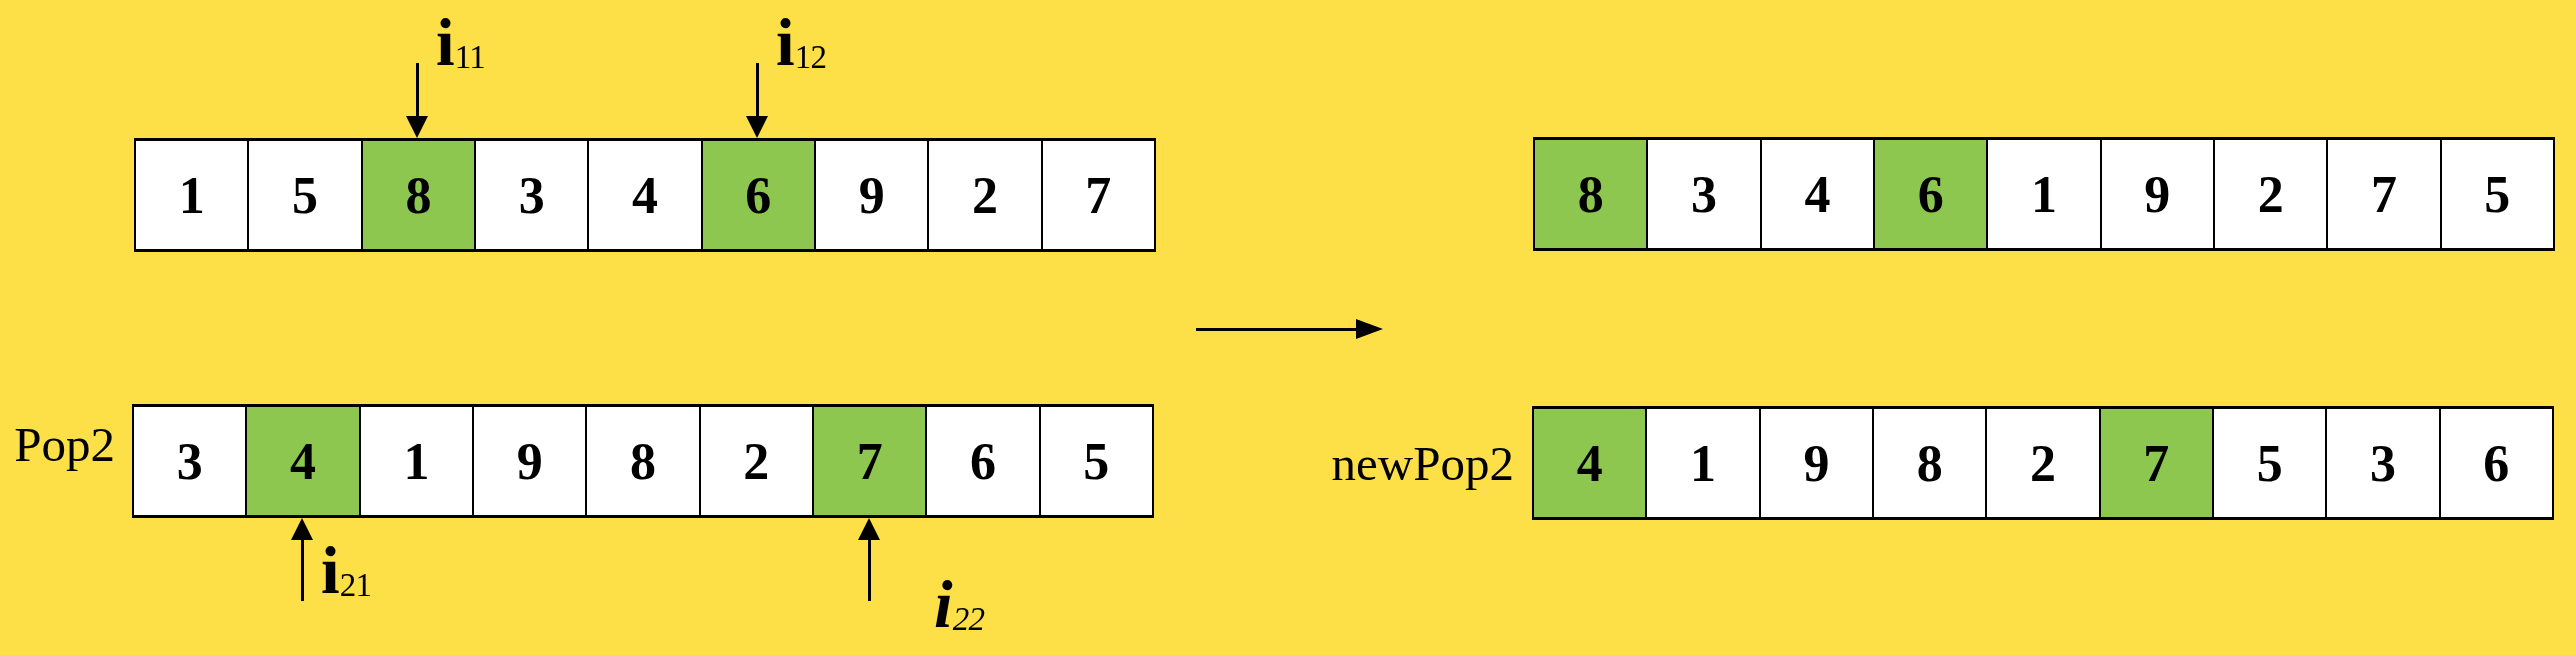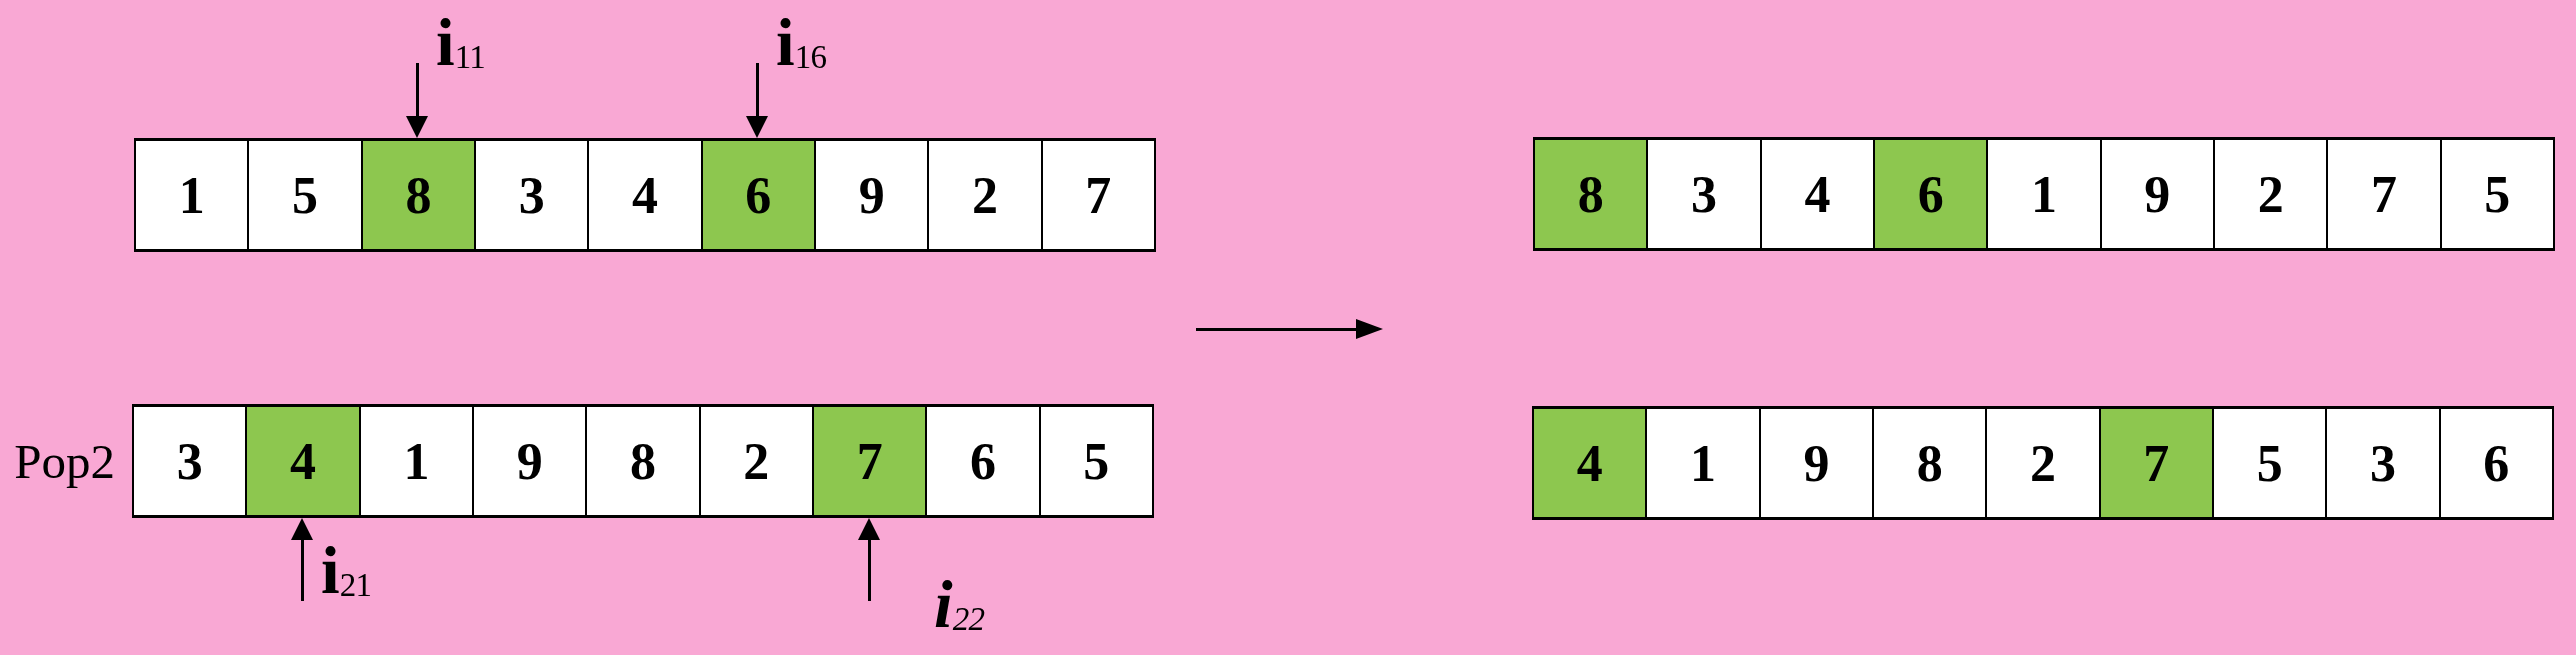--- a/index.html
+++ b/index.html
@@ -10,21 +10,21 @@
   body {
     width: 2576px;
     height: 656px;
     font-family: "Liberation Serif", "DejaVu Serif", serif;
     color: #000000;
   }
   .stage {
     position: relative;
     width: 2576px;
     height: 656px;
-    background: #f9a8d4;
+    background: #fde047;
     overflow: hidden;
   }
 
   
   .row {
     position: absolute;
     height: 114px;
     display: flex;
     box-sizing: border-box;
     border-top: 1.5px solid #000;
@@ -127,21 +127,21 @@
     border-bottom: 10.4px solid transparent;
     border-left: 27px solid #000;
   }
 </style>
 </head>
 <body>
 
 <div class="stage">
 
   <div class="marker" style="left:436px; top:9px;"><span>i</span><span class="sub">11</span></div>
-  <div class="marker" style="left:776px; top:9px;"><span>i</span><span class="sub">16</span></div>
+  <div class="marker" style="left:776px; top:9px;"><span>i</span><span class="sub">12</span></div>
 
   <div class="arrow-v arrow-down" style="left:406px; top:63px; height:75px;">
       <div class="shaft"></div>
       <div class="head"></div>
     </div>
   <div class="arrow-v arrow-down" style="left:746px; top:63px; height:75px;">
       <div class="shaft"></div>
       <div class="head"></div>
     </div>
 
@@ -150,21 +150,21 @@
       <div class="cell">5</div>
       <div class="cell hl">8</div>
       <div class="cell">3</div>
       <div class="cell">4</div>
       <div class="cell hl">6</div>
       <div class="cell">9</div>
       <div class="cell">2</div>
       <div class="cell">7</div>
     </div>
 
-  <div class="row-label" style="left:0; top:404px; width:115px;">Pop2</div>
+  <div class="row-label" style="left:0; top:387px; width:115px;">Pop2</div>
   <div class="row" style="left:132px; top:404px; width:1022px;">
       <div class="cell">3</div>
       <div class="cell hl">4</div>
       <div class="cell">1</div>
       <div class="cell">9</div>
       <div class="cell">8</div>
       <div class="cell">2</div>
       <div class="cell hl">7</div>
       <div class="cell">6</div>
       <div class="cell">5</div>
@@ -192,20 +192,21 @@
       <div class="cell">3</div>
       <div class="cell">4</div>
       <div class="cell hl">6</div>
       <div class="cell">1</div>
       <div class="cell">9</div>
       <div class="cell">2</div>
       <div class="cell">7</div>
       <div class="cell">5</div>
     </div>
 
+  <div class="row-label" style="left:1317px; top:406px; width:197px;">newPop2</div>
   <div class="row" style="left:1532px; top:406px; width:1022px;">
       <div class="cell hl">4</div>
       <div class="cell">1</div>
       <div class="cell">9</div>
       <div class="cell">8</div>
       <div class="cell">2</div>
       <div class="cell hl">7</div>
       <div class="cell">5</div>
       <div class="cell">3</div>
       <div class="cell">6</div>

